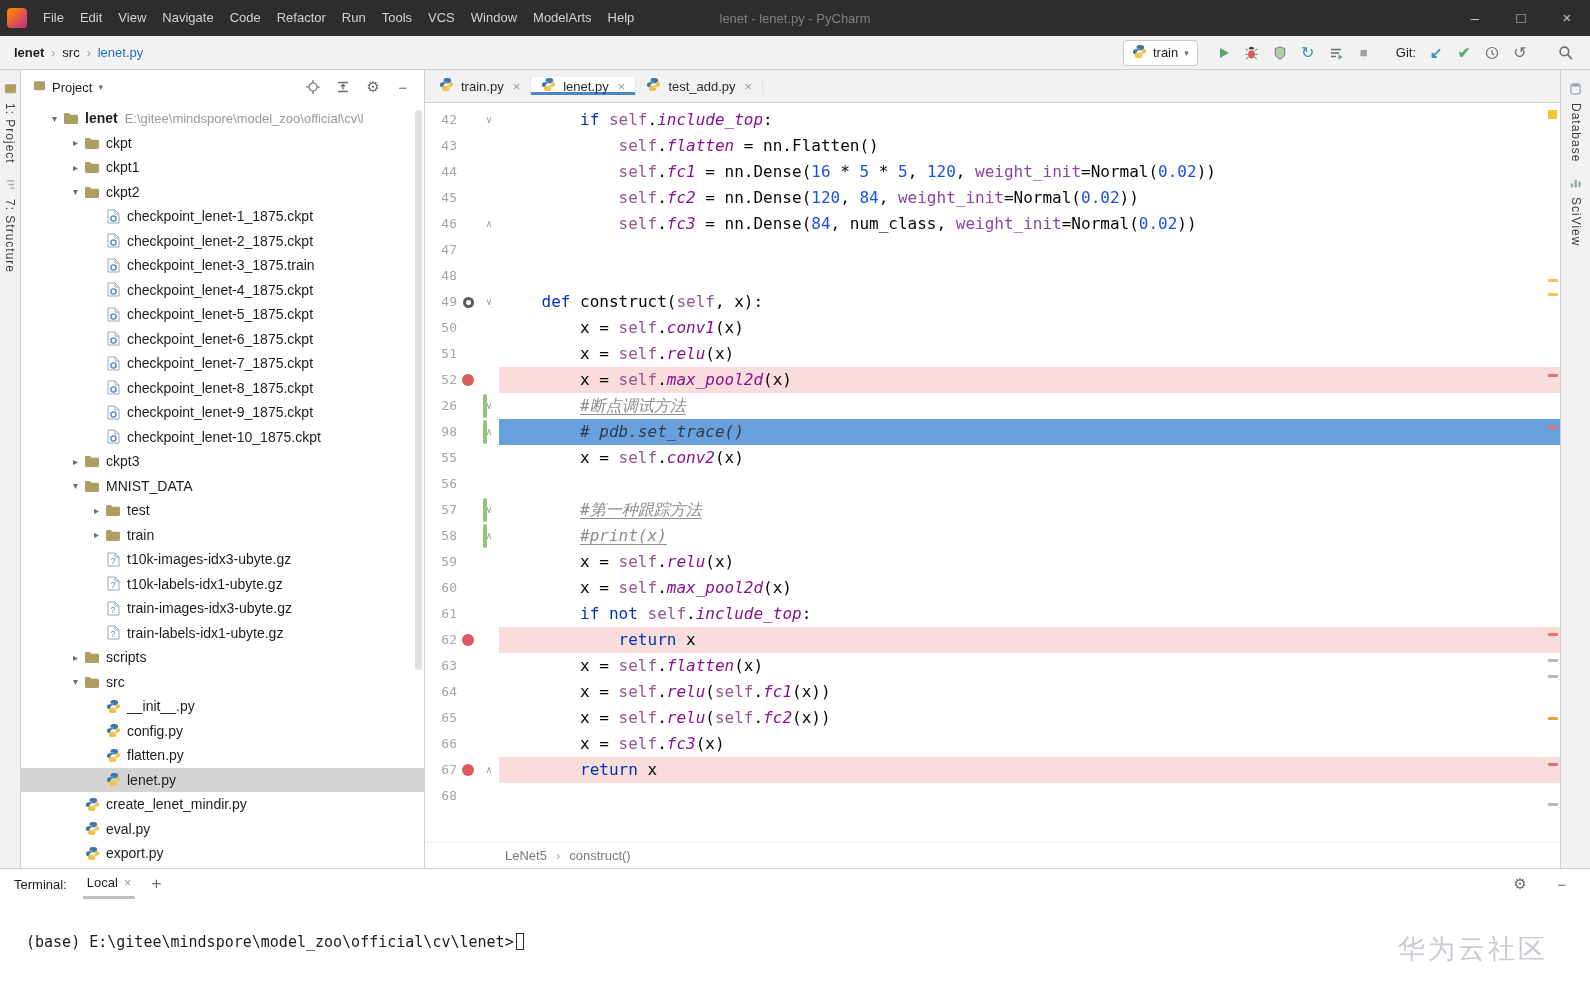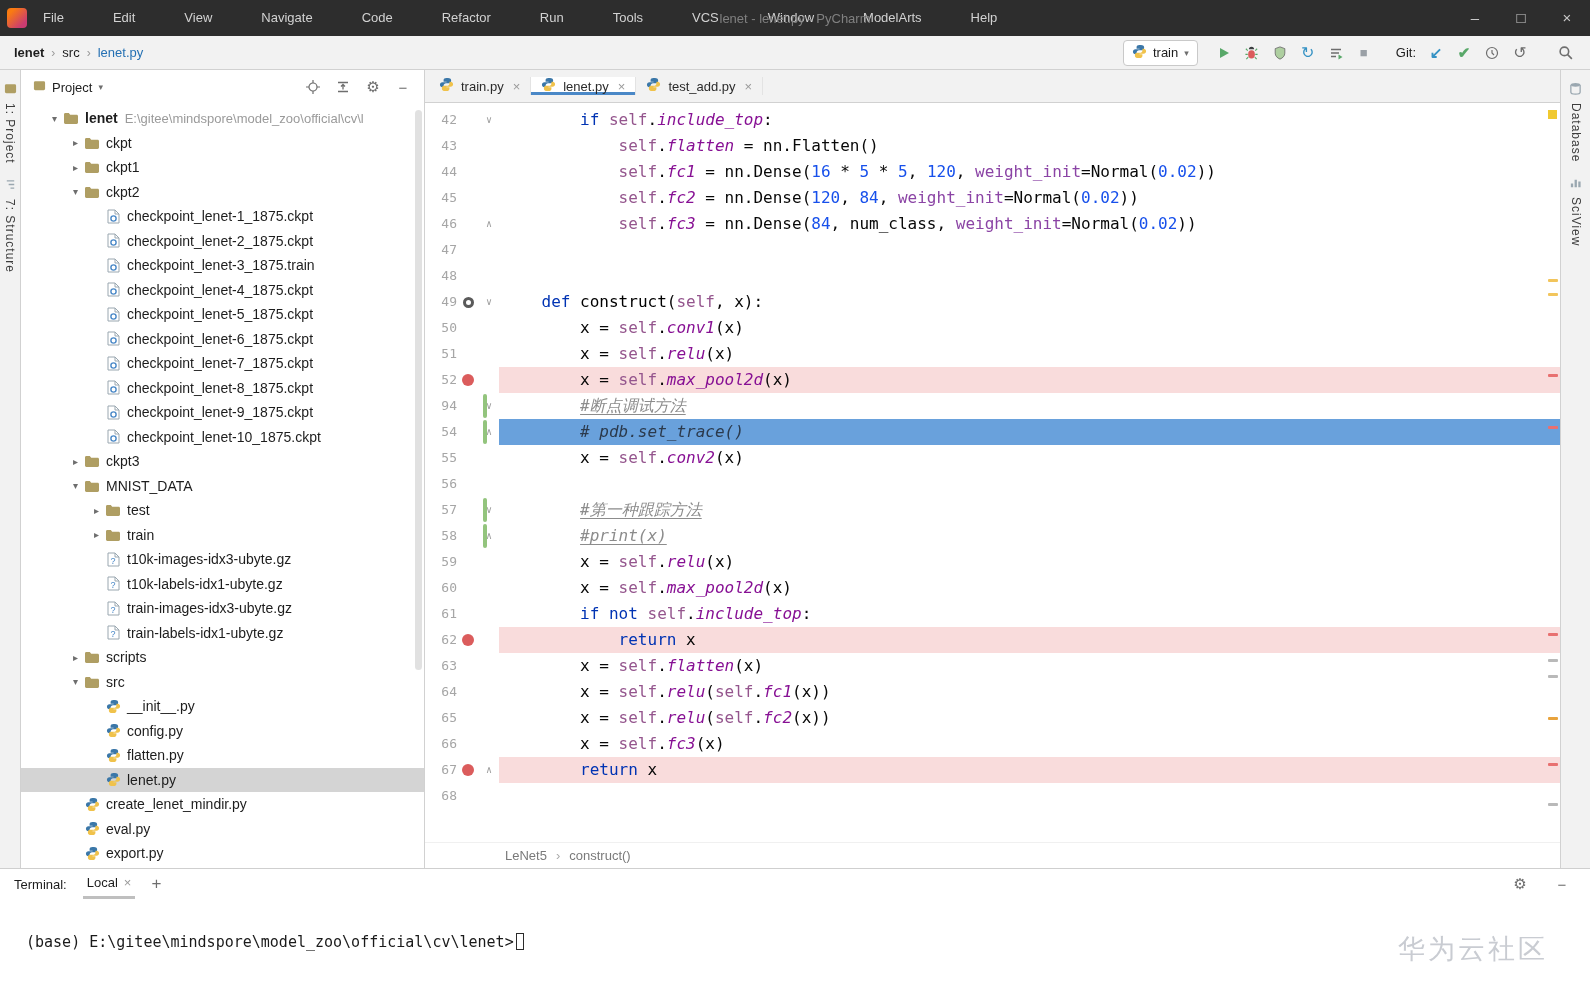--- a/index.html
+++ b/index.html
@@ -4,21 +4,21 @@
 <style>
   *{margin:0;padding:0;box-sizing:border-box;}
   html,body{width:1590px;height:993px;overflow:hidden;background:#fff;font-family:"Liberation Sans",sans-serif;}
   :root{
     --kw:#0033B3; --num:#1750EB; --self:#94558D; --attr:#871094; --arg:#8B44A5;
     --com:#8C8C8C; --accent:#4A88C7; --bp-bg:#F9DCDC; --sel-bg:#69A1DC; --bp-dot:#DB5C5C; --green:#59A869;
   }
   
   .titlebar{height:36px;background:#2D2D2D;display:flex;align-items:center;color:#D2D2D2;position:relative;}
   .logo{width:20px;height:20px;border-radius:4px;margin:0 8px 0 7px;background:linear-gradient(135deg,#F97A12 20%,#CB3C71 80%);flex:none;}
-  .menus{display:flex;gap:33px;}
+  .menus{display:flex;}
   .menu-item{padding:0 8px;font-size:13px;line-height:36px;cursor:default;}
   .win-title{position:absolute;left:50%;transform:translateX(-50%);color:#808080;font-size:13px;white-space:nowrap;}
   .win-controls{margin-left:auto;display:flex;}
   .win-btn{width:46px;text-align:center;font-size:15px;color:#C8C8C8;line-height:36px;}
   
   .navbar{height:34px;background:#F2F2F2;border-bottom:1px solid #D1D1D1;display:flex;align-items:center;padding:0 10px 0 14px;font-size:13px;color:#1D1D1D;}
   .bc-item{cursor:default;}
   .bc-item.bold{font-weight:bold;}
   .bc-item.link{color:#2470B3;}
   .bc-sep{color:#9A9A9A;margin:0 7px;font-size:12px;}
@@ -690,32 +690,32 @@
             <span class="g-num">52</span>
             <span class="g-icon">
               <span class="bp-dot"></span>
             </span>
             <span class="g-fold"></span>
           </div>
           <span class="code-text"><span class="tk-p">        x = </span><span class="tk-s">self</span><span class="tk-p">.</span><span class="tk-a">max_pool2d</span><span class="tk-p">(x)</span></span>
         </div>
         <div class="code-line">
           <div class="gutter">
-            <span class="g-num">94</span>
+            <span class="g-num">26</span>
             <span class="g-icon"></span>
             <span class="g-fold">
               <span class="chg-bar"></span>
               <span>∨</span>
             </span>
           </div>
           <span class="code-text"><span class="tk-p">        </span><span class="tk-cu">#断点调试方法</span></span>
         </div>
         <div class="code-line line-sel">
           <div class="gutter">
-            <span class="g-num">54</span>
+            <span class="g-num">98</span>
             <span class="g-icon"></span>
             <span class="g-fold">
               <span class="chg-bar"></span>
               <span>∧</span>
             </span>
           </div>
           <span class="code-text"><span class="tk-p">        </span><span class="tk-c"># pdb.set_trace()</span></span>
         </div>
         <div class="code-line">
           <div class="gutter">

